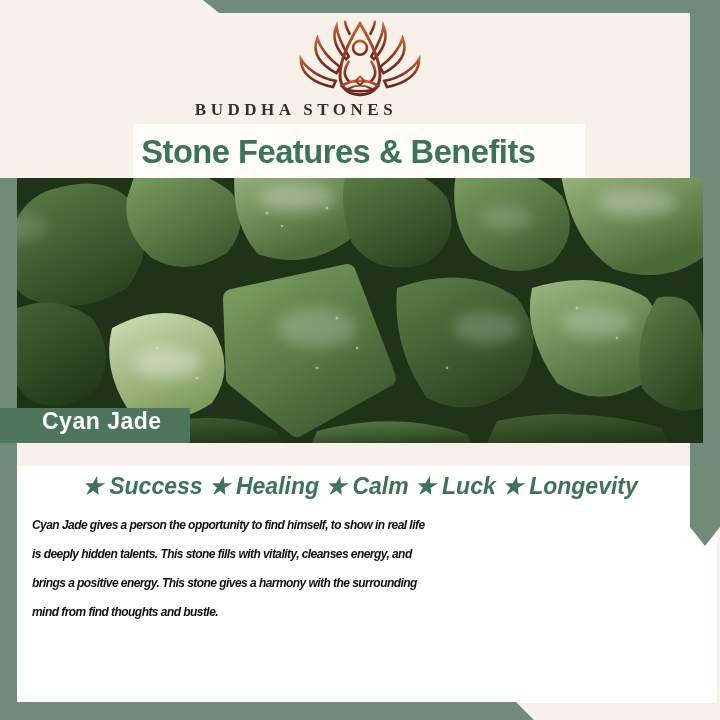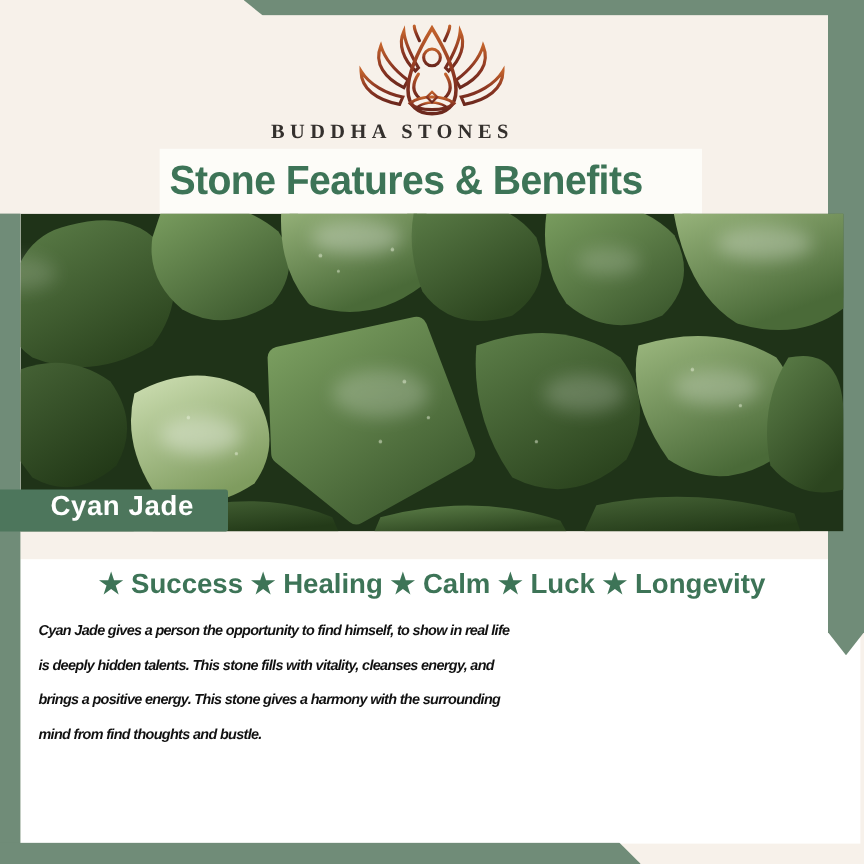--- a/index.html
+++ b/index.html
@@ -21,35 +21,35 @@
     clip-path:polygon(0 0,100% 0,100% 100%,16px 100%);z-index:2;}
   .ribbon-right{position:absolute;left:690px;top:0;width:30px;height:546px;background:var(--ribbon);
     clip-path:polygon(0 0,100% 0,100% 96.5%,50% 100%,0 96.5%);z-index:2;}
   .ribbon-left{position:absolute;left:0;top:178px;width:17px;height:542px;background:var(--ribbon);z-index:2;}
   .ribbon-bottom{position:absolute;left:0;top:702px;width:534px;height:18px;background:var(--ribbon);
     clip-path:polygon(0 0,516px 0,100% 100%,0 100%);z-index:2;}
   
   .logo-wrap{position:absolute;left:0;top:20px;width:720px;display:flex;justify-content:center;z-index:1;}
   .brand{position:absolute;left:0;top:100px;width:592px;text-align:center;
     font-family:"Liberation Serif", serif;font-size:17px;letter-spacing:4.5px;
-    color:#34302d;font-weight:600;z-index:1;margin-left:31px;}
+    color:#34302d;font-weight:600;z-index:1;}
   .banner{position:absolute;left:133px;top:124px;width:452px;height:54px;background:var(--banner);
     display:flex;align-items:center;justify-content:flex-start;z-index:1;}
   .banner h1{margin:0;font-size:34px;font-weight:bold;color:var(--accent);
     letter-spacing:-0.5px;transform:scaleX(0.96);white-space:nowrap;}
   
   .photo{position:absolute;left:17px;top:178px;width:686px;height:265px;z-index:3;overflow:hidden;}
   .photo svg{display:block;width:686px;height:265px;}
   .caption{position:absolute;left:0;top:408px;height:35px;width:190px;background:var(--label);
     z-index:4;display:flex;align-items:flex-start;border-radius:0 2px 2px 0;}
   .caption span{padding-left:42px;color:#ffffff;font-weight:bold;font-size:23px;letter-spacing:0.5px;}
   
   .card{position:absolute;left:17px;top:466px;width:700px;height:237px;background:#ffffff;z-index:1;}
   .benefits{position:absolute;left:0;top:473px;width:720px;text-align:center;z-index:3;
-    font-size:23px;font-weight:bold;color:var(--accent);letter-spacing:0px;white-space:nowrap;}
+    font-size:23px;font-weight:bold;color:var(--accent);letter-spacing:0px;white-space:nowrap;font-style:italic;}
   .desc{position:absolute;left:32px;top:511px;width:660px;z-index:3;color:var(--ink);}
   .desc .line{font-size:12px;font-weight:bold;letter-spacing:-0.55px;line-height:29px;white-space:nowrap;font-style:italic;}
 </style>
 </head>
 <body>
 
 <div class="ribbon-top"></div>
 <div class="ribbon-right"></div>
 <div class="ribbon-left"></div>
 <div class="ribbon-bottom"></div>

